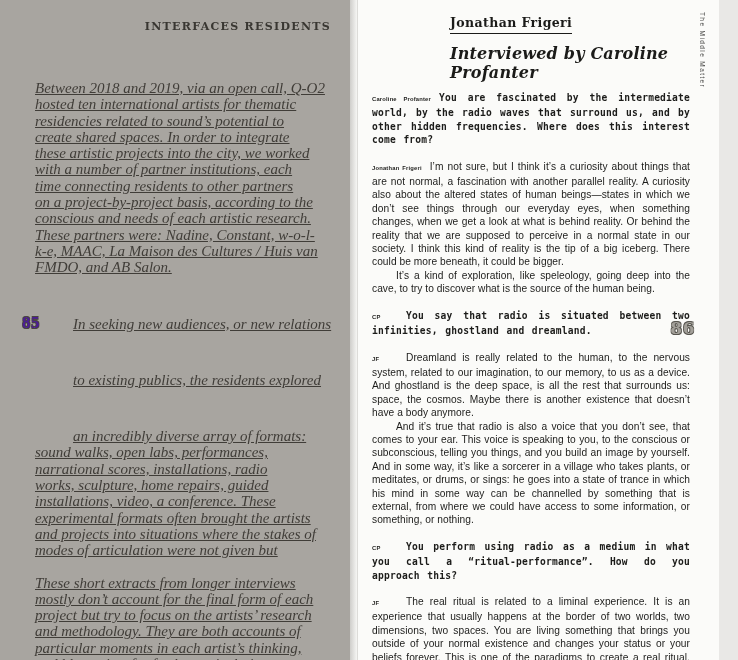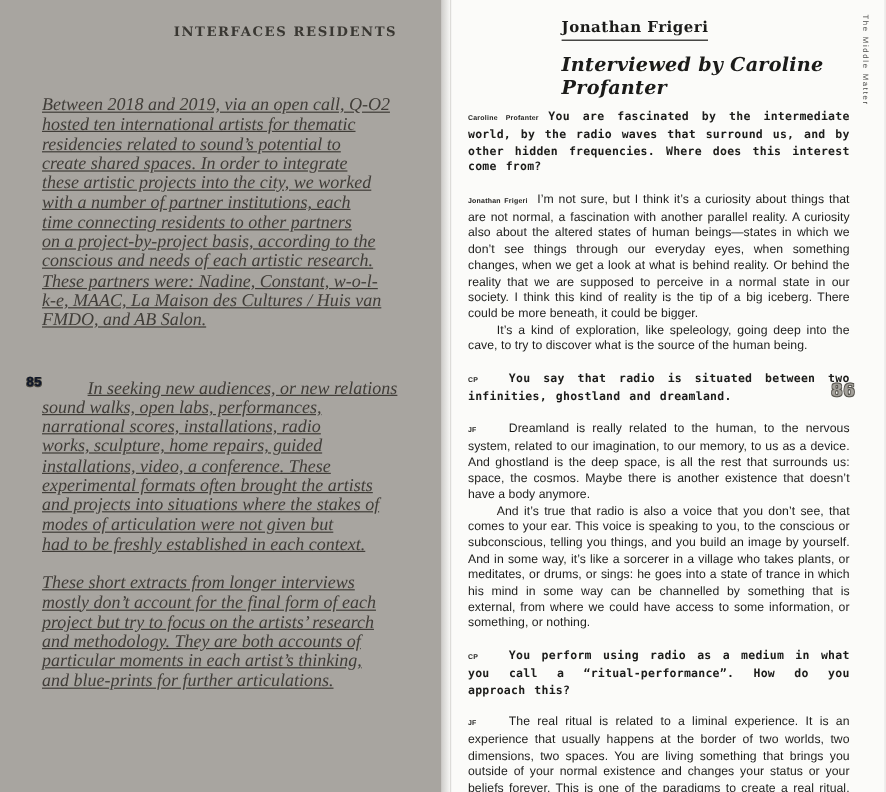--- a/index.html
+++ b/index.html
@@ -12,27 +12,27 @@
   .lp-header { position:absolute; top:20px; right:38px;
                font-family:"DejaVu Serif", serif; font-weight:bold;
                font-size:11px; letter-spacing:1.3px; color:#393732; }
   .lp-body { position:absolute; left:35px; top:80px; width:332px;
              font-family:"Liberation Serif", serif; font-style:italic;
              font-size:15px; line-height:16.3px; color:#403d38;text-decoration:underline; }
   .lp-para { margin:0 0 16px 0; }
   .lp-line { white-space:nowrap; }
   .lp-line.indent { padding-left:38px;margin-top:40px; }
   .lp-pagenum { position:absolute; left:22px; top:313px;
-                font-family:Liberation Sans, sans-serif; font-weight:bold;
-                font-size:11px; letter-spacing:0.5px; color:#0f172a;
+                font-family:Liberation Serif, serif; font-weight:bold;
+                font-size:17px; letter-spacing:0.5px; color:#4c1d95;
                 text-shadow:0.6px 0.6px 0 #49473f,-0.6px -0.6px 0 #49473f,
                             0.6px -0.6px 0 #49473f,-0.6px 0.6px 0 #49473f; }
 
   
-  .page-right { position:absolute; left:368px; top:0; width:369px; height:660px;
+  .page-right { position:absolute; left:350px; top:0; width:369px; height:660px;
                 background:#fbfbf9; overflow:hidden; }
   .gutter { position:absolute; left:0; top:0; width:7px; height:660px;
             background:linear-gradient(to right,#cfcecb,#f6f6f4);
             border-right:1px solid #dddcd9; }
   .rp-title { position:absolute; left:100px; top:15px;
               font-family:"DejaVu Serif", serif; font-weight:bold;
               font-size:12.5px; color:#1b1b19; letter-spacing:0.4px;
               border-bottom:1.2px solid #1b1b19; padding-bottom:3px; }
   .rp-subtitle { position:absolute; left:100px; top:44px;
                  font-family:"DejaVu Serif", serif; font-weight:bold;
@@ -47,21 +47,21 @@
             font-size:9.6px; line-height:13.4px; letter-spacing:0.2px;
             word-spacing:1.5px; text-align:justify; }
   .turn.a { font-family:"Liberation Sans", sans-serif; font-size:10.2px;
             line-height:13.4px; text-align:justify; letter-spacing:0.05px; }
   .speaker-label { font-family:"Liberation Sans", sans-serif; font-weight:bold;
                    font-size:5.8px; letter-spacing:0.2px; color:#222220; }
   .speaker-label.full { margin-right:8px; }
   .speaker-label.abbr { display:inline-block; width:34px; }
   .rp-pagenum { position:absolute; right:24px; top:318px;
                 font-family:"DejaVu Serif", serif; font-weight:bold;
-                font-size:14px; letter-spacing:0.5px; color:#a3a09a;
+                font-size:17px; letter-spacing:0.5px; color:#a3a09a;
                 text-shadow:0.6px 0.6px 0 #57554f,-0.6px -0.6px 0 #57554f,
                             0.6px -0.6px 0 #57554f,-0.6px 0.6px 0 #57554f; }
   .rp-edge { position:absolute; right:13px; top:12px;
              writing-mode:vertical-rl; font-family:"Liberation Sans", sans-serif;
              font-size:6.5px; letter-spacing:1.4px; color:#4a4a48; }
 </style>
 </head>
 <body>
 
 <div class="spread">
@@ -78,28 +78,29 @@
           <div class="lp-line">with a number of partner institutions, each</div>
           <div class="lp-line">time connecting residents to other partners</div>
           <div class="lp-line">on a project-by-project basis, according to the</div>
           <div class="lp-line">conscious and needs of each artistic research.</div>
           <div class="lp-line">These partners were: Nadine, Constant, w-o-l-</div>
           <div class="lp-line">k-e, MAAC, La Maison des Cultures / Huis van</div>
           <div class="lp-line">FMDO, and AB Salon.</div>
         </div>
         <div class="lp-para">
           <div class="lp-line indent">In seeking new audiences, or new relations</div>
+          <div class="lp-line indent">to existing publics, the residents explored</div>
+          <div class="lp-line indent">an incredibly diverse array of formats:</div>
           <div class="lp-line">sound walks, open labs, performances,</div>
           <div class="lp-line">narrational scores, installations, radio</div>
           <div class="lp-line">works, sculpture, home repairs, guided</div>
           <div class="lp-line">installations, video, a conference. These</div>
           <div class="lp-line">experimental formats often brought the artists</div>
           <div class="lp-line">and projects into situations where the stakes of</div>
           <div class="lp-line">modes of articulation were not given but</div>
-          <div class="lp-line">had to be freshly established in each context.</div>
         </div>
         <div class="lp-para">
           <div class="lp-line">These short extracts from longer interviews</div>
           <div class="lp-line">mostly don’t account for the final form of each</div>
           <div class="lp-line">project but try to focus on the artists’ research</div>
           <div class="lp-line">and methodology. They are both accounts of</div>
           <div class="lp-line">particular moments in each artist’s thinking,</div>
           <div class="lp-line">and blue-prints for further articulations.</div>
         </div>
       </div>

